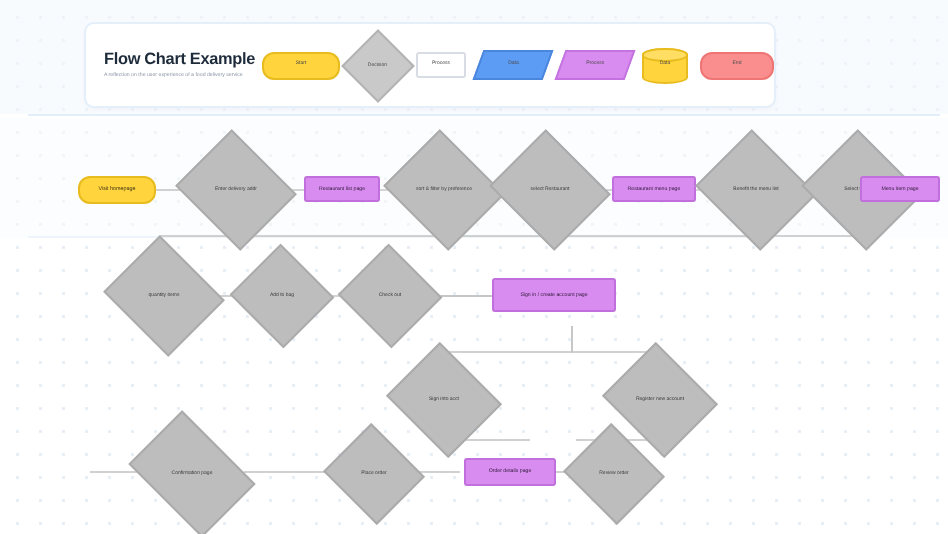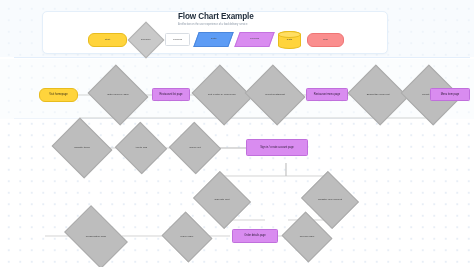--- a/index.html
+++ b/index.html
@@ -24,21 +24,21 @@
   #band-edge{top:57px;height:1.4px;left:14px;right:4px;background:#e3eefb;}
   #band-edge2{top:118px;height:1.2px;left:14px;right:88px;background:#eef4fb;}
 
   
   #header-panel{
     position:absolute;left:42px;top:11px;width:344px;height:41px;
     background:#ffffff;
     border:1px solid #e4effa;
     border-radius:5px;
     box-shadow:0 1px 2px rgba(70,110,160,0.05);
-    display:flex;align-items:center;flex-direction:column;
+    display:flex;align-items:center;
   }
   #header-text{width:92px;padding-left:9px;box-sizing:border-box;}
   #panel-title{
     font-size:8.2px;font-weight:bold;color:#1d2b3a;
     letter-spacing:-0.15px;line-height:1.1;white-space:nowrap;
   }
   #panel-subtitle{
     margin-top:2px;font-size:2.6px;color:#8b97a6;line-height:1.5;
     max-width:72px;
   }

